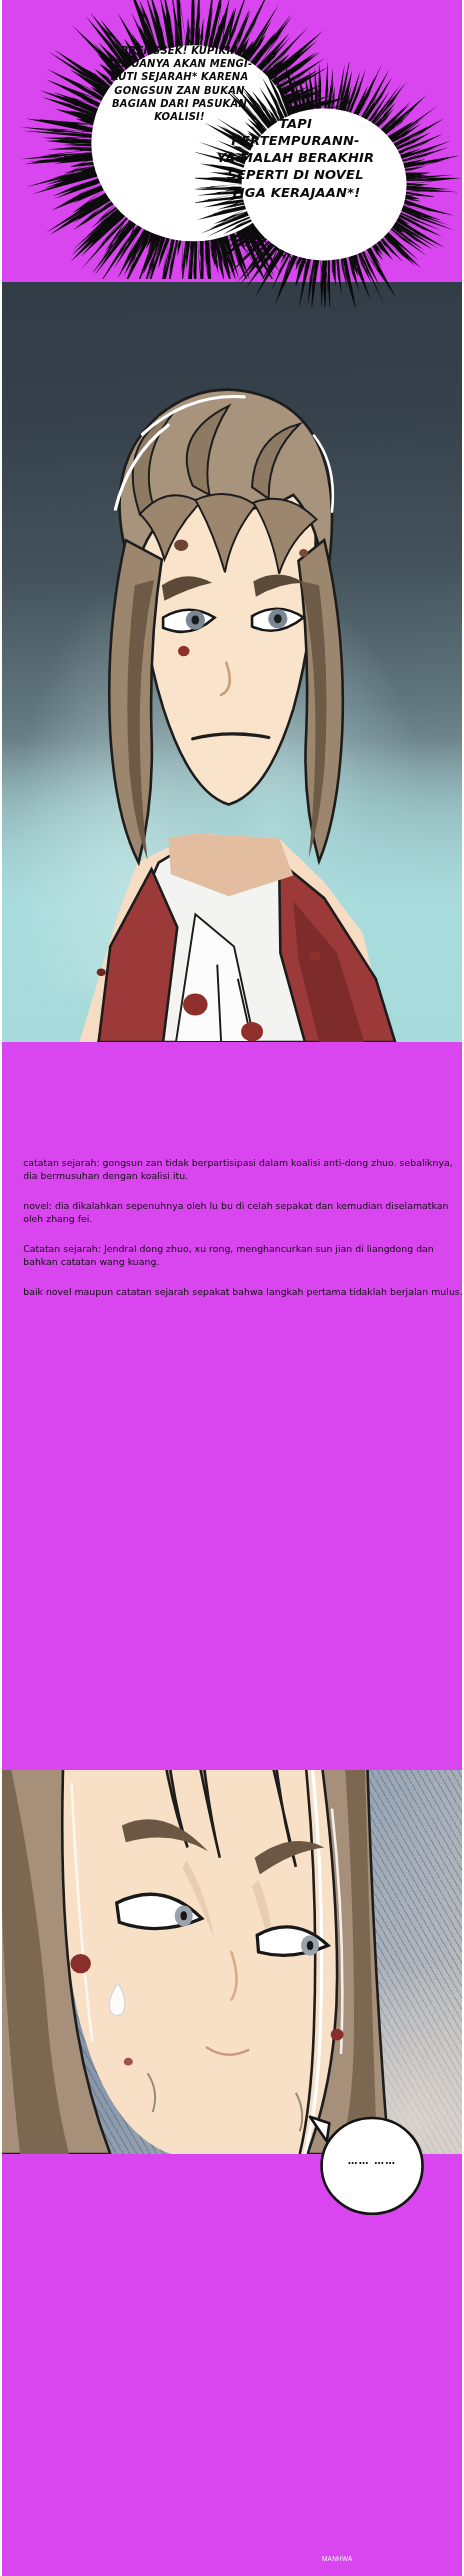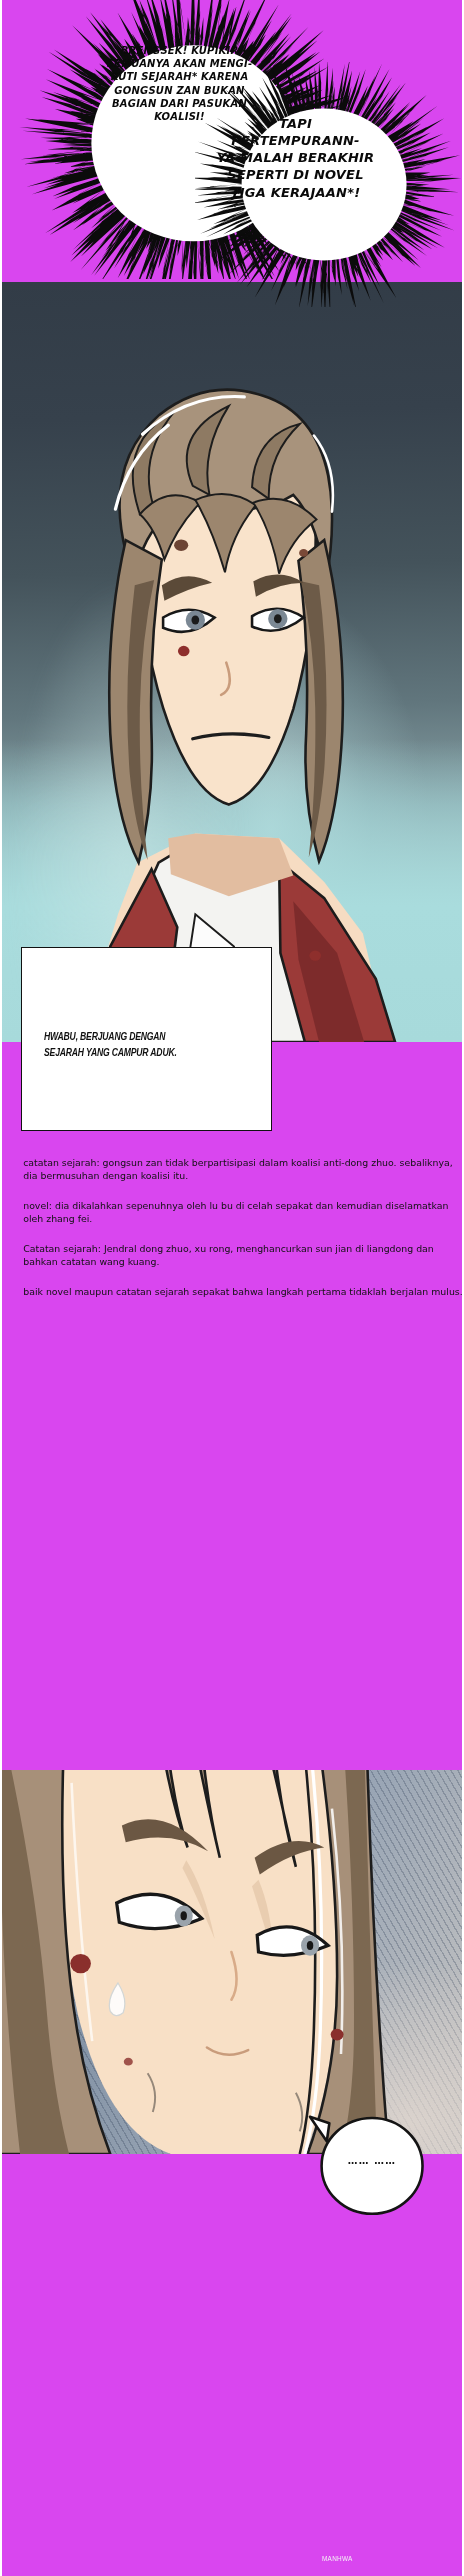--- a/index.html
+++ b/index.html
@@ -318,24 +318,20 @@
       <ellipse cx="282" cy="572" rx="9" ry="8" fill="#8e2f2c"></ellipse>
       <ellipse cx="468" cy="420" rx="7" ry="6" fill="#7a4a38"></ellipse>
 
       <ellipse cx="486" cy="1044" rx="9" ry="8" fill="#8e2f2c"></ellipse>
       <ellipse cx="300" cy="1120" rx="19" ry="17" fill="#8e2f2c"></ellipse>
       <ellipse cx="388" cy="1162" rx="17" ry="15" fill="#8e2f2c"></ellipse>
       <ellipse cx="154" cy="1070" rx="7" ry="6" fill="#6f2523"></ellipse>
     </svg>
   </div>
 
-  <div class="narration">
-    <div class="narration-text">HWABU, BERJUANG DENGAN
-SEJARAH YANG CAMPUR ADUK.</div>
-  </div>
 
   <div class="footnotes">
     <p class="fn">catatan sejarah: gongsun zan tidak berpartisipasi dalam koalisi anti-dong zhuo. sebaliknya, dia bermusuhan dengan koalisi itu.</p>
     <p class="fn">novel: dia dikalahkan sepenuhnya oleh lu bu di celah sepakat dan kemudian diselamatkan oleh zhang fei.</p>
     <p class="fn">Catatan sejarah: Jendral dong zhuo, xu rong, menghancurkan sun jian di liangdong dan bahkan catatan wang kuang.</p>
     <p class="fn">baik novel maupun catatan sejarah sepakat bahwa langkah pertama tidaklah berjalan mulus.</p>
   </div>
 
   <div class="panel2">
     <div class="p2-bg"></div>

